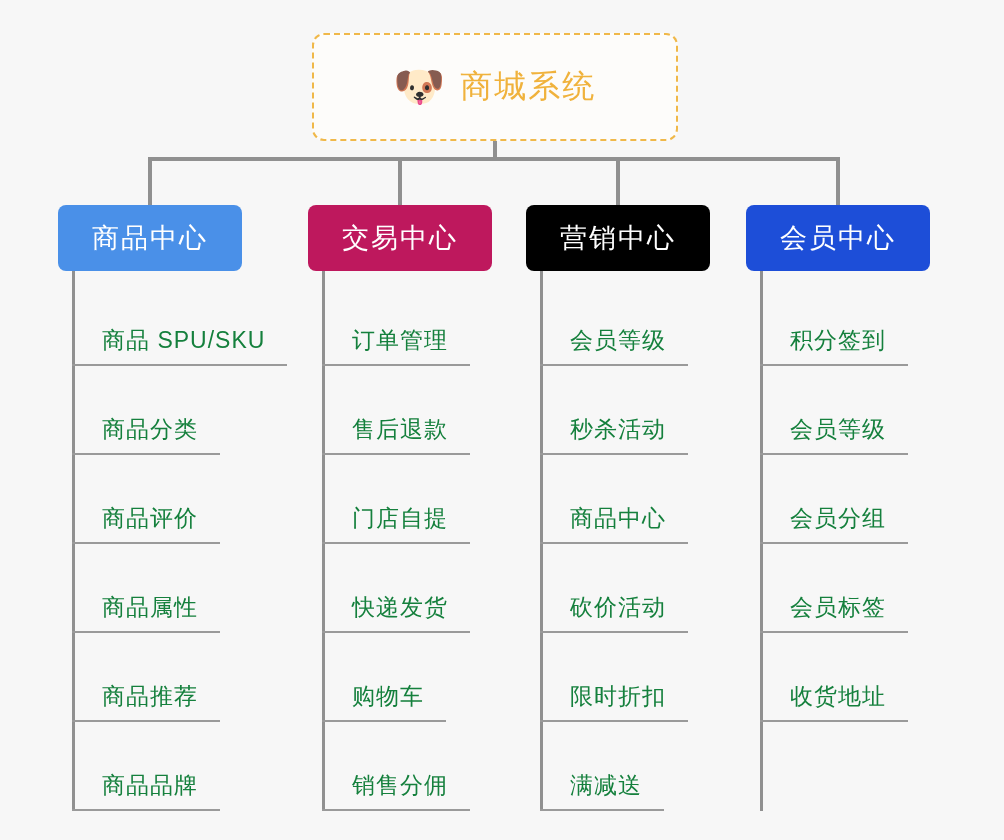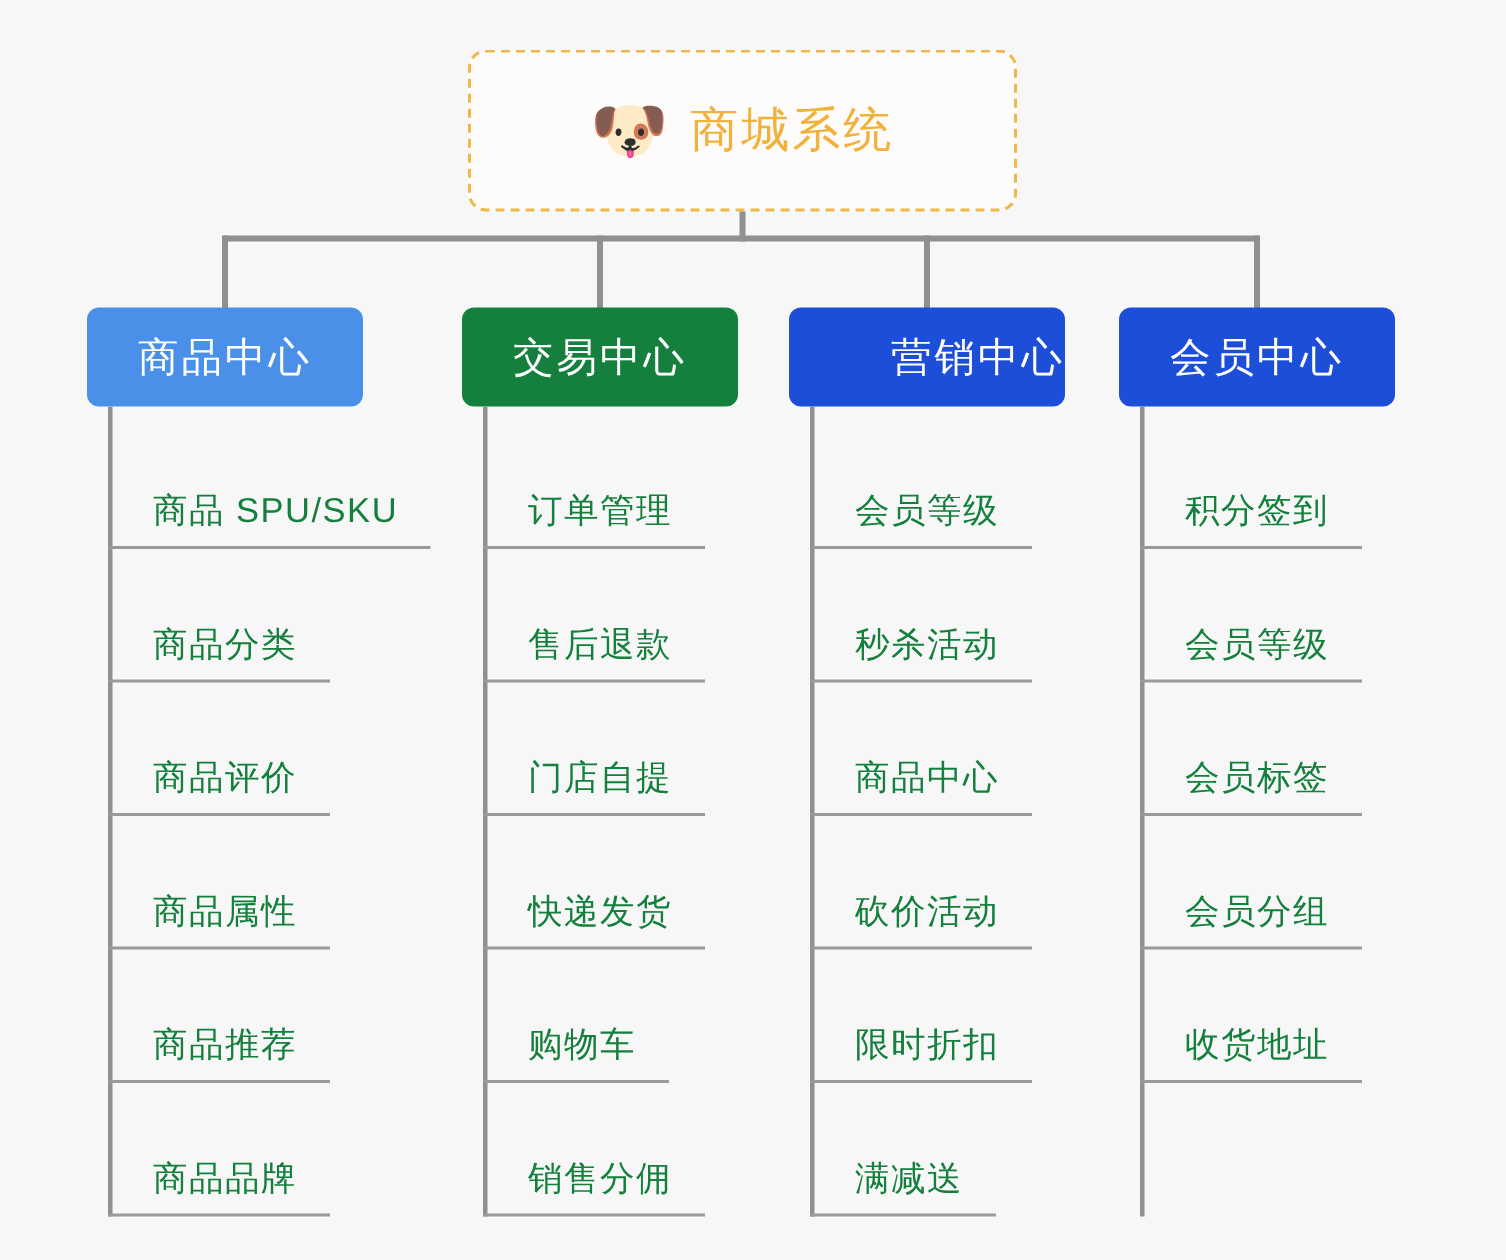--- a/index.html
+++ b/index.html
@@ -165,21 +165,21 @@
           </div>
           <div class="leaf">
             <div class="leaf-inner"><span class="leaf-text">商品推荐</span></div>
           </div>
           <div class="leaf">
             <div class="leaf-inner"><span class="leaf-text">商品品牌</span></div>
           </div>
         </div>
       </div>
       <div class="branch" style="left: 308px; width: 184px;">
-        <div class="branch-head" style="background: #15803d;">
+        <div class="branch-head" style="background: #be185d;">
           <span>交易中心</span>
         </div>
         <div class="leaf-list">
           <div class="leaf-spine" style="height: 540px;"></div>
           <div class="leaf">
             <div class="leaf-inner"><span class="leaf-text">订单管理</span></div>
           </div>
           <div class="leaf">
             <div class="leaf-inner"><span class="leaf-text">售后退款</span></div>
           </div>
@@ -191,21 +191,21 @@
           </div>
           <div class="leaf">
             <div class="leaf-inner"><span class="leaf-text">购物车</span></div>
           </div>
           <div class="leaf">
             <div class="leaf-inner"><span class="leaf-text">销售分佣</span></div>
           </div>
         </div>
       </div>
       <div class="branch" style="left: 526px; width: 184px;">
-        <div class="branch-head" style="background: #1d4ed8; justify-content: flex-end;">
+        <div class="branch-head" style="background: #000000;">
           <span>营销中心</span>
         </div>
         <div class="leaf-list">
           <div class="leaf-spine" style="height: 540px;"></div>
           <div class="leaf">
             <div class="leaf-inner"><span class="leaf-text">会员等级</span></div>
           </div>
           <div class="leaf">
             <div class="leaf-inner"><span class="leaf-text">秒杀活动</span></div>
           </div>
@@ -229,25 +229,25 @@
         </div>
         <div class="leaf-list">
           <div class="leaf-spine" style="height: 540px;"></div>
           <div class="leaf">
             <div class="leaf-inner"><span class="leaf-text">积分签到</span></div>
           </div>
           <div class="leaf">
             <div class="leaf-inner"><span class="leaf-text">会员等级</span></div>
           </div>
           <div class="leaf">
+            <div class="leaf-inner"><span class="leaf-text">会员分组</span></div>
+          </div>
+          <div class="leaf">
             <div class="leaf-inner"><span class="leaf-text">会员标签</span></div>
           </div>
           <div class="leaf">
-            <div class="leaf-inner"><span class="leaf-text">会员分组</span></div>
-          </div>
-          <div class="leaf">
             <div class="leaf-inner"><span class="leaf-text">收货地址</span></div>
           </div>
         </div>
       </div>
     </div>
 
 </div>
 
 </body></html>

